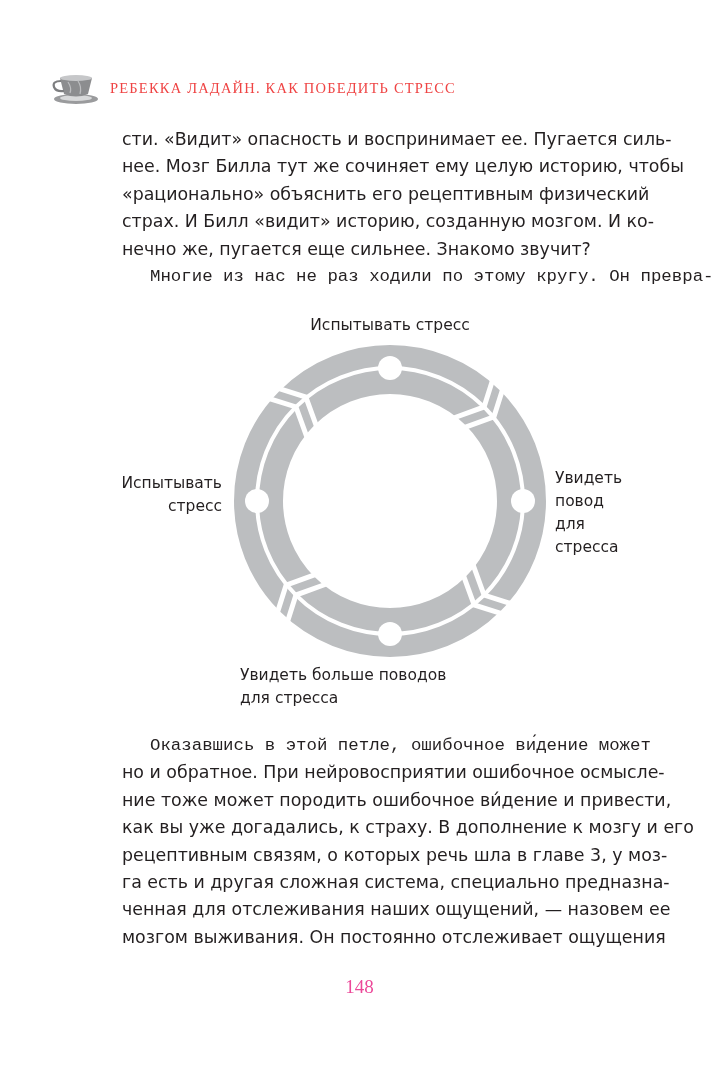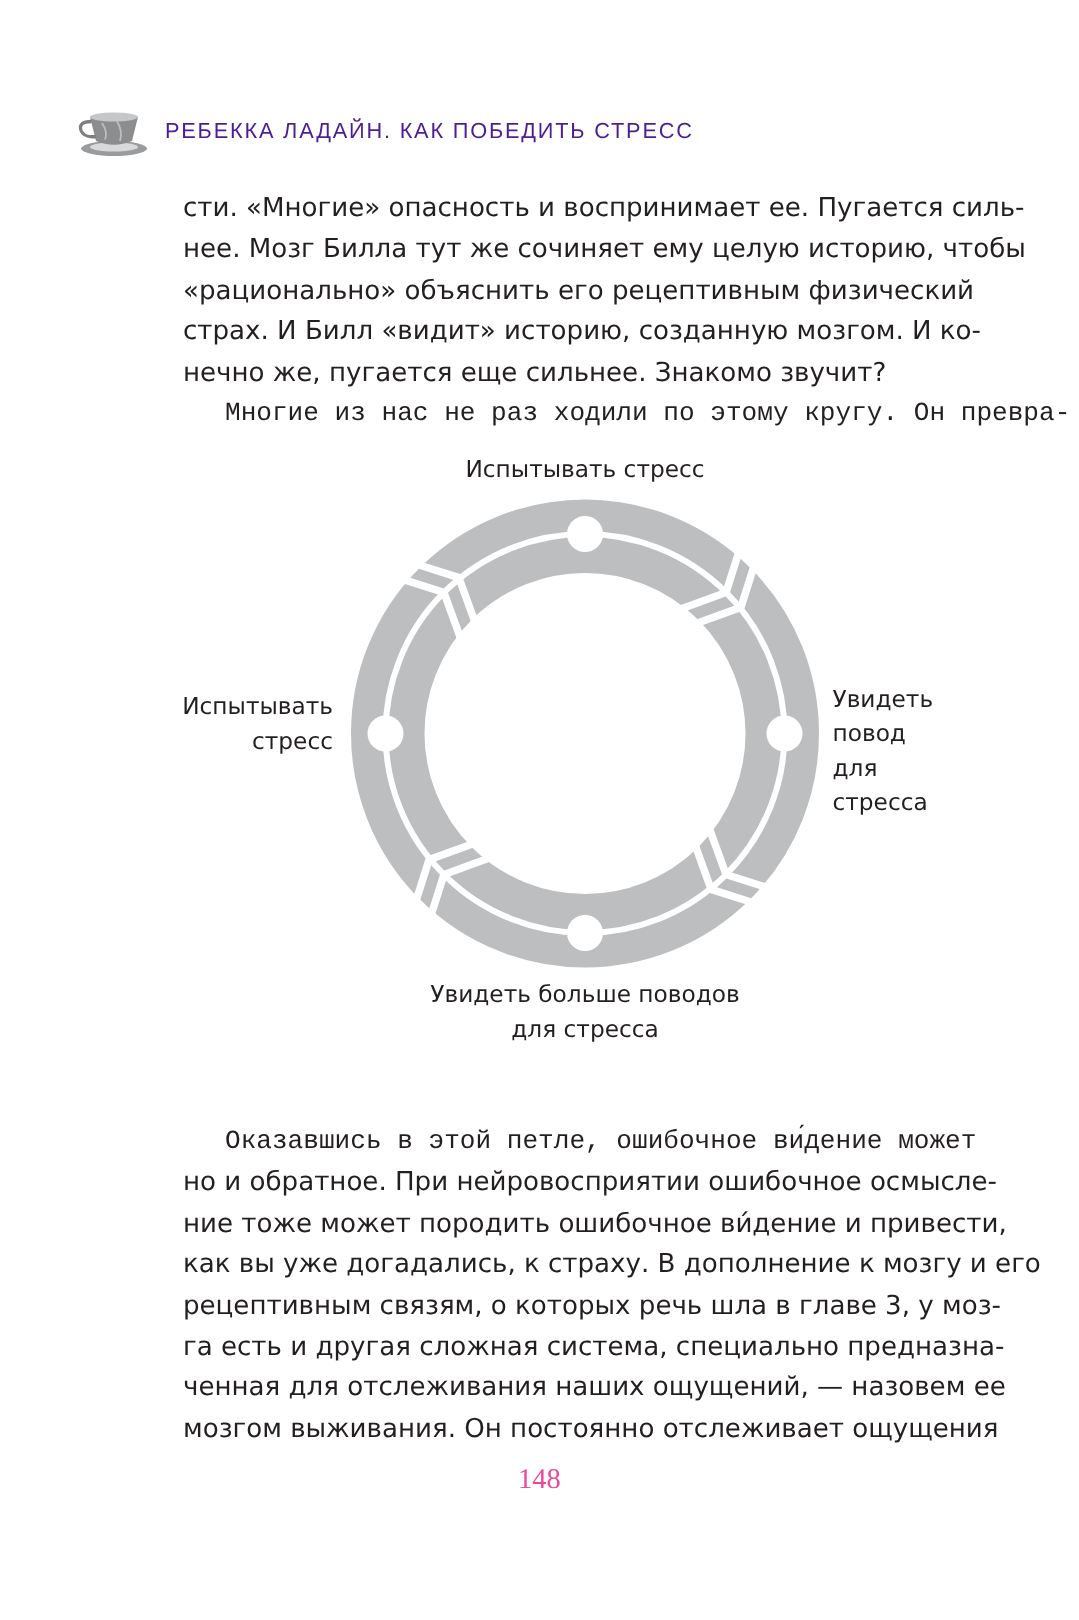--- a/index.html
+++ b/index.html
@@ -1,46 +1,46 @@
 <!DOCTYPE html>
 <html><head>
 <meta charset="utf-8">
 <style>
   html, body { margin:0; padding:0; background:#ffffff; }
   body { width:719px; height:1080px; position:relative; overflow:hidden; font-family:"DejaVu Sans", sans-serif; color:#231f20; }
   .header { position:absolute; left:50px; top:70px; height:36px; display:flex; align-items:center; }
   .cup { width:52px; height:36px; margin-right:8px; }
-  .running-title { font-family:Liberation Sans, sans-serif; font-size:14.5px; letter-spacing:1.2px; color:#4c1d95; }
+  .running-title { font-family:Liberation Serif, serif; font-size:14.5px; letter-spacing:1.2px; color:#ef4444; }
   .text-block { position:absolute; left:122px; width:476px; font-size:17.4px; line-height:27.4px; }
   .line { display:block; text-align:justify; text-align-last:justify; white-space:nowrap; height:27.4px; }
   .line.last { text-align-last:left; }
   .indent { padding-left:28px;font-family:Liberation Mono, monospace; }
   #top-text { top:126px; }
-  #bottom-text { top:748px; }
-  .diagram { position:absolute; left:0; top:288px; width:691px; height:420px;text-decoration:underline; }
+  #bottom-text { top:732px; }
+  .diagram { position:absolute; left:0; top:300px; width:691px; height:420px;text-decoration:underline; }
   .label { position:absolute; font-size:15.5px; line-height:23px; color:#231f20; }
   .page-number { position:absolute; top:976px; left:0; width:719px; text-align:center; font-family:"Liberation Serif", serif; font-size:19px; color:#ec4899; }
 </style>
 </head>
 <body>
 
 <div class="header">
   <svg class="cup" viewBox="0 0 52 36">
     <ellipse cx="26" cy="29" rx="22" ry="5" fill="#9a9b9d"></ellipse>
     <ellipse cx="26" cy="28" rx="16" ry="3" fill="#d8d9da"></ellipse>
     <path d="M10 8 Q26 4 42 8 L38 24 Q26 29 14 24 Z" fill="#8c8d8f"></path>
     <ellipse cx="26" cy="8" rx="16" ry="3" fill="#c6c7c9"></ellipse>
     <path d="M11 11 Q2 11 4 17 Q6 22 14 21" fill="none" stroke="#7d7e80" stroke-width="2.2"></path>
     <path d="M18 12 Q22 18 20 23 M28 11 Q32 17 30 24" stroke="#bdbec0" stroke-width="1.2" fill="none"></path>
   </svg>
   <span class="running-title">РЕБЕККА ЛАДАЙН. КАК ПОБЕДИТЬ СТРЕСС</span>
 </div>
 
 <div class="text-block" id="top-text">
-  <span class="line">сти. «Многие» опасность и воспринимает ее. Пугается силь-</span>
+  <span class="line">сти. «Видит» опасность и воспринимает ее. Пугается силь-</span>
   <span class="line">нее. Мозг Билла тут же сочиняет ему целую историю, чтобы</span>
   <span class="line">«рационально» объяснить его рецептивным физический</span>
   <span class="line">страх. И Билл «видит» историю, созданную мозгом. И ко-</span>
   <span class="line last">нечно же, пугается еще сильнее. Знакомо звучит?</span>
   <span class="line indent">Многие из нас не раз ходили по этому кругу. Он превра-</span>
 </div>
 
 <div class="diagram">
   <svg id="ring-svg" width="719" height="420" style="position:absolute;left:0;top:0;">
     <g id="ring-group">
@@ -62,21 +62,21 @@
   </svg>
   <div class="label" style="left:290px; top:14px; width:200px; text-align:center;">
     <span>Испытывать стресс</span>
   </div>
   <div class="label" style="left:555px; top:155px; text-align:left;margin-top:12px;">
     <div>Увидеть</div>
     <div>повод</div>
     <div>для</div>
     <div>стресса</div>
   </div>
-  <div class="label" style="left:240px; top:364px; width:300px; text-align:center;">
+  <div class="label" style="left:240px; top:364px; width:300px; ">
     <div>Увидеть больше поводов</div>
     <div>для стресса</div>
   </div>
   <div class="label" style="left:80px; top:172px; width:142px; text-align:right;">
     <div>Испытывать</div>
     <div>стресс</div>
   </div>
 </div>
 
 <div class="text-block" id="bottom-text">

